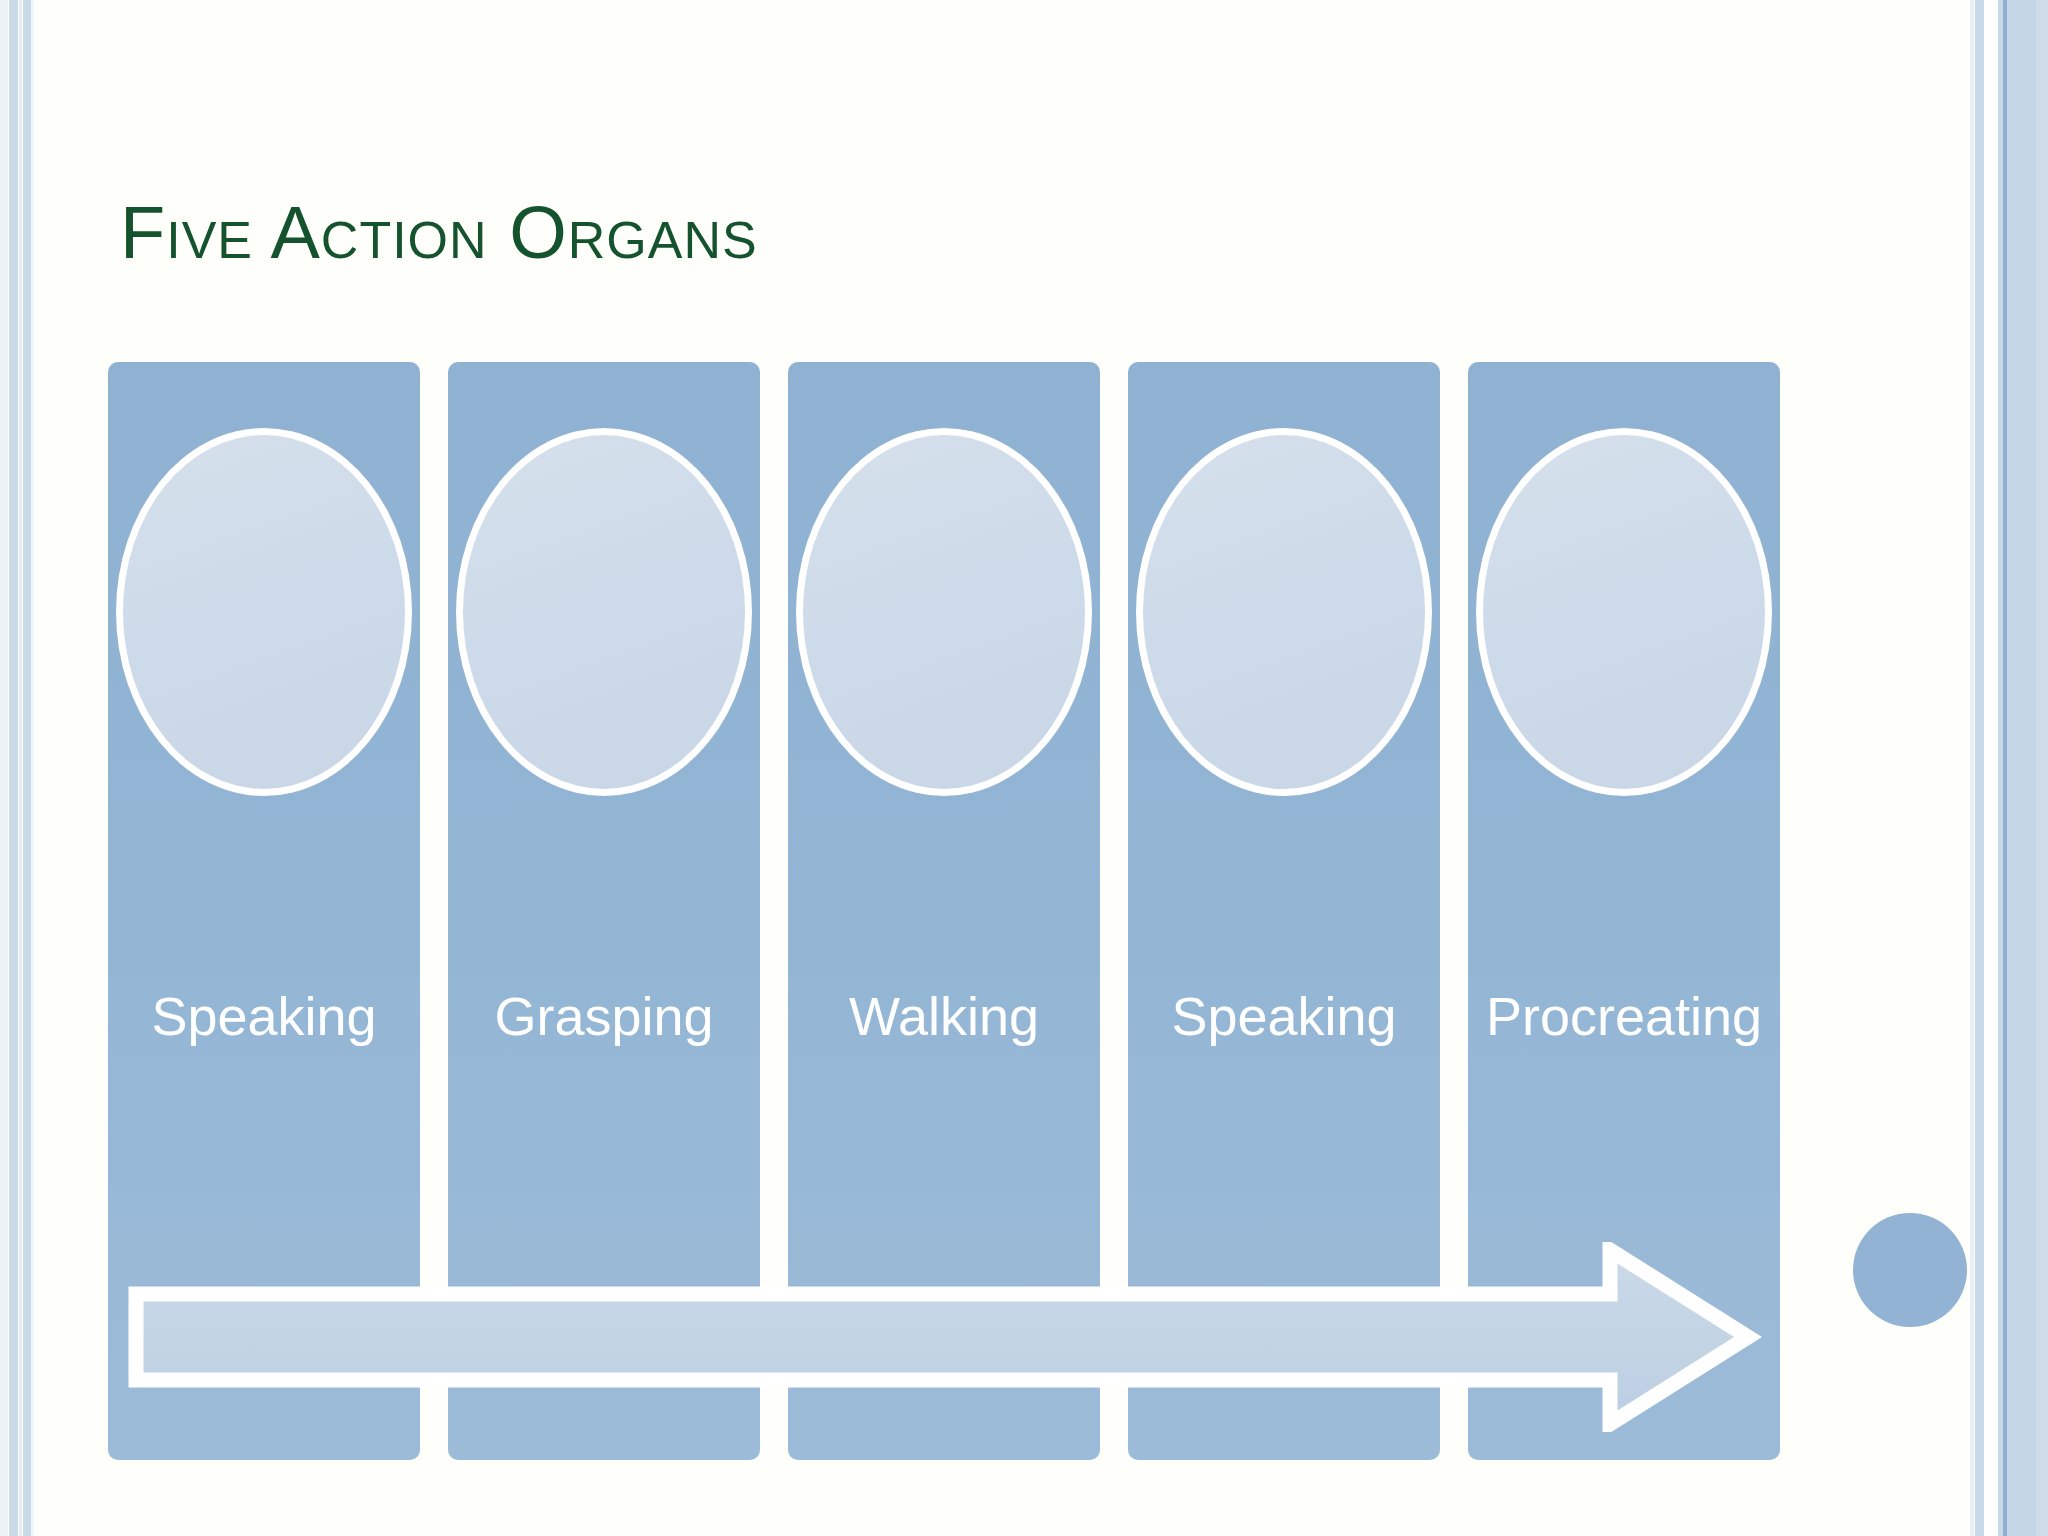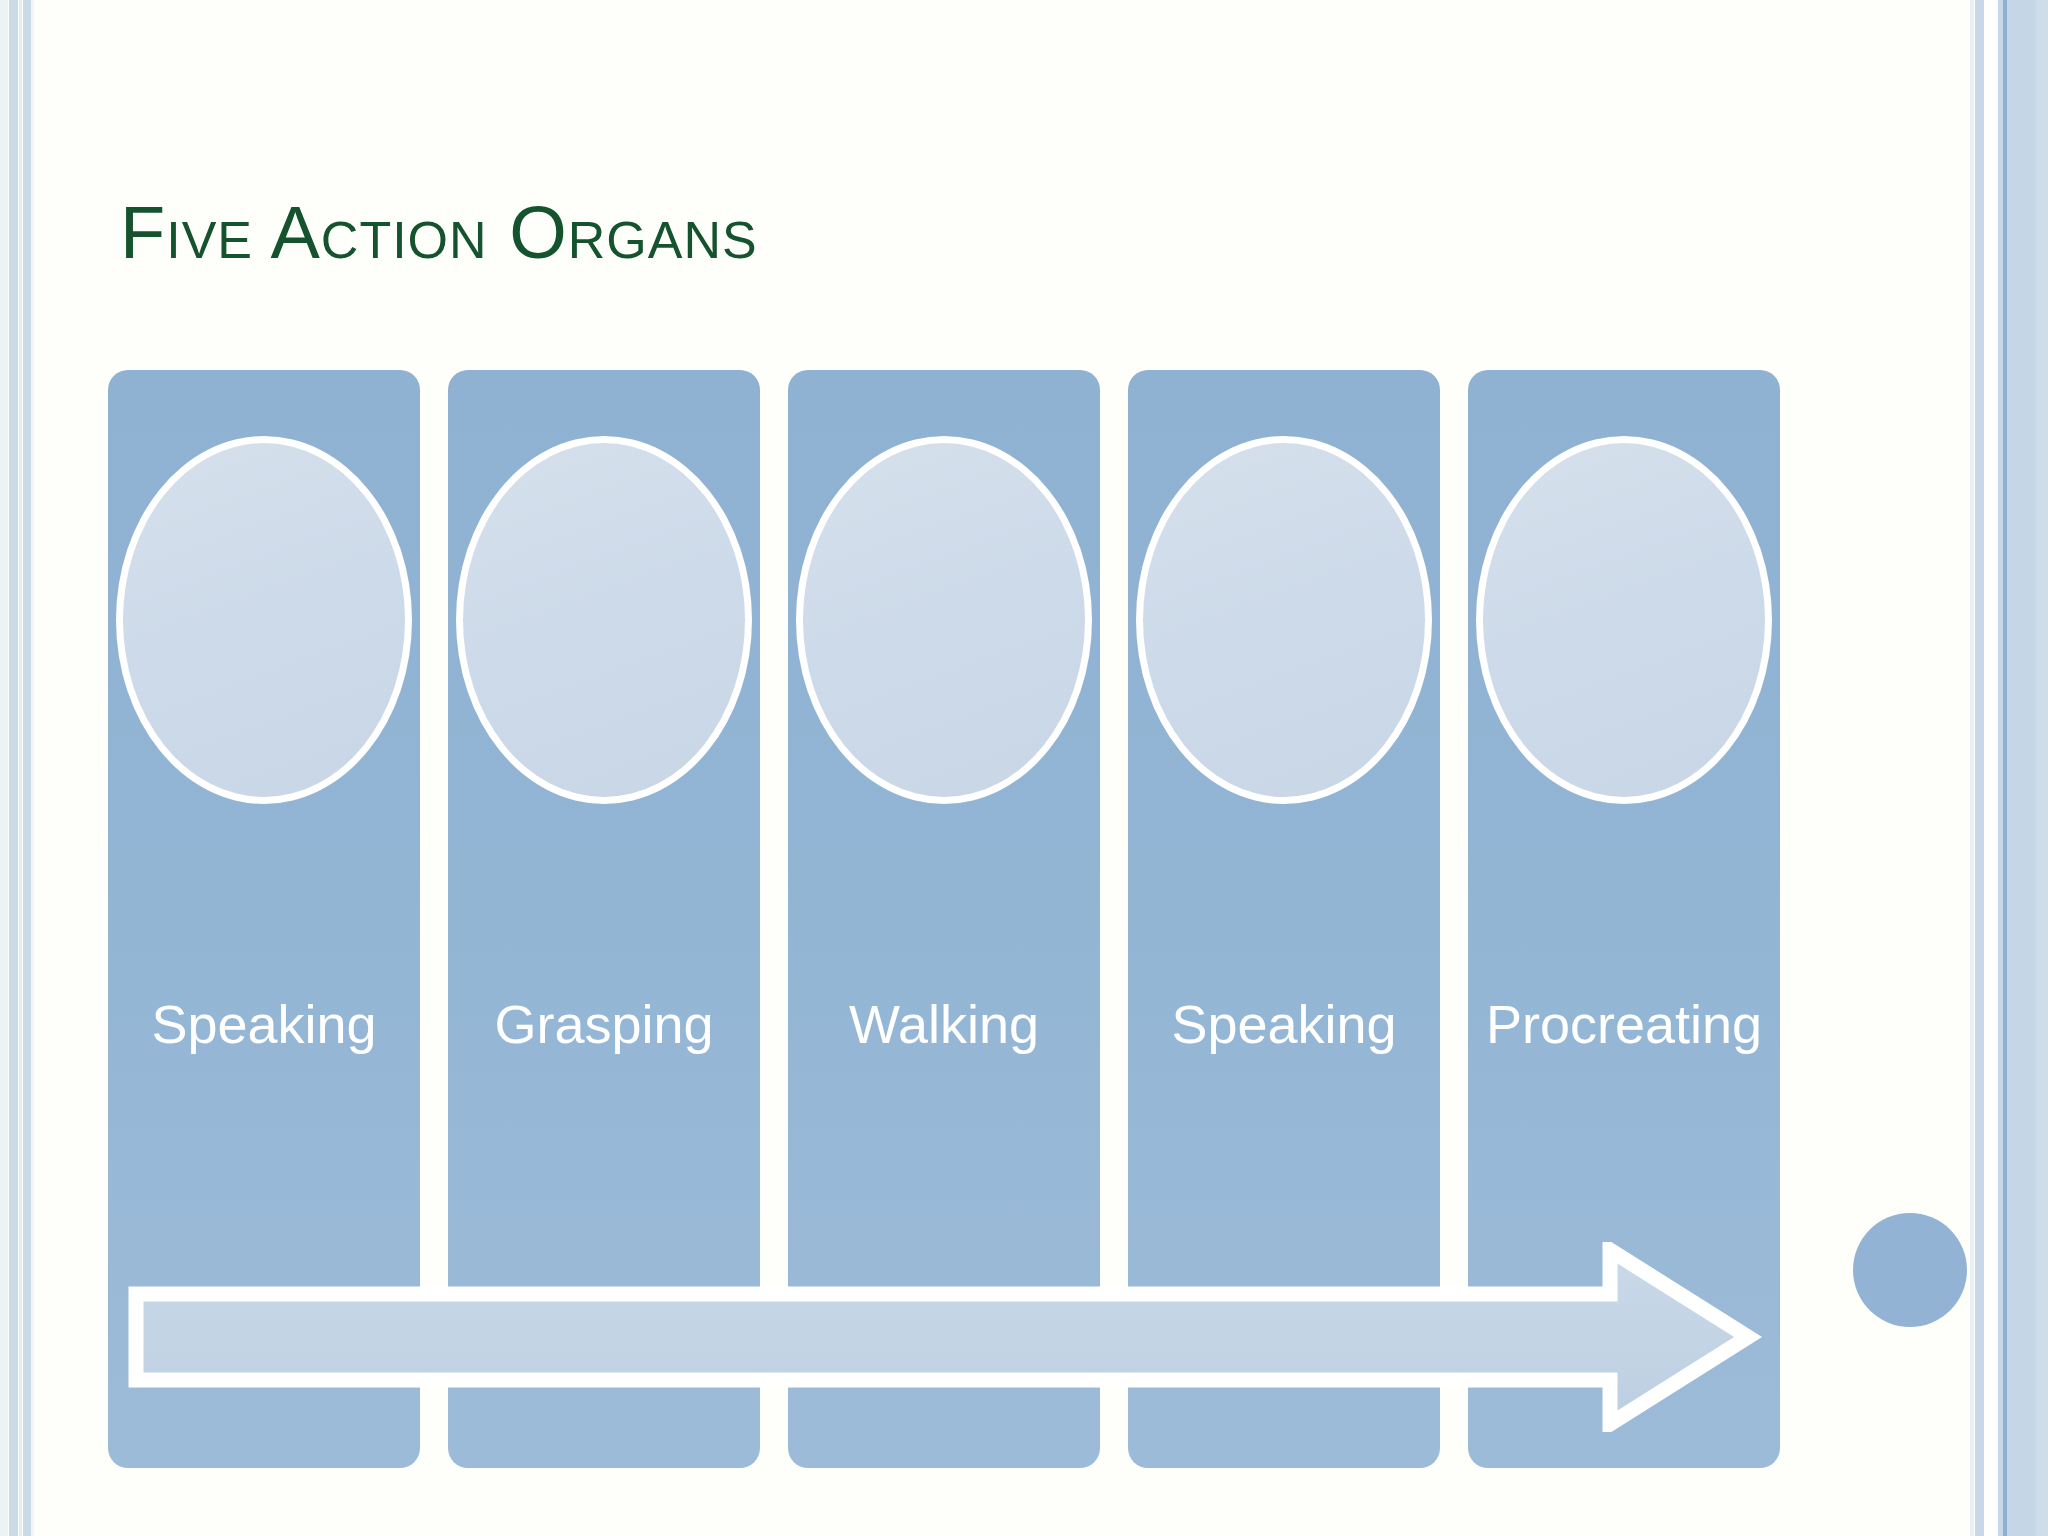--- a/index.html
+++ b/index.html
@@ -71,25 +71,25 @@
   .diagram {
     position: absolute;
     left: 108px;
     top: 362px;
     width: 1672px;
     height: 1098px;
   }
 
   .card {
     position: absolute;
-    top: 8px;
+    top: 0;
     width: 312px;
     height: 1098px;
     background: linear-gradient(180deg, #8FB1D2 0%, #94B6D5 55%, #9CBBD8 100%);
-    border-radius: 20px;
+    border-radius: 10px;
   }
   .card.c0 { left: 0px;    }
   .card.c1 { left: 340px;  }
   .card.c2 { left: 680px;  }
   .card.c3 { left: 1020px; }
   .card.c4 { left: 1360px; }
 
   .oval {
     position: absolute;
     left: 50%;

